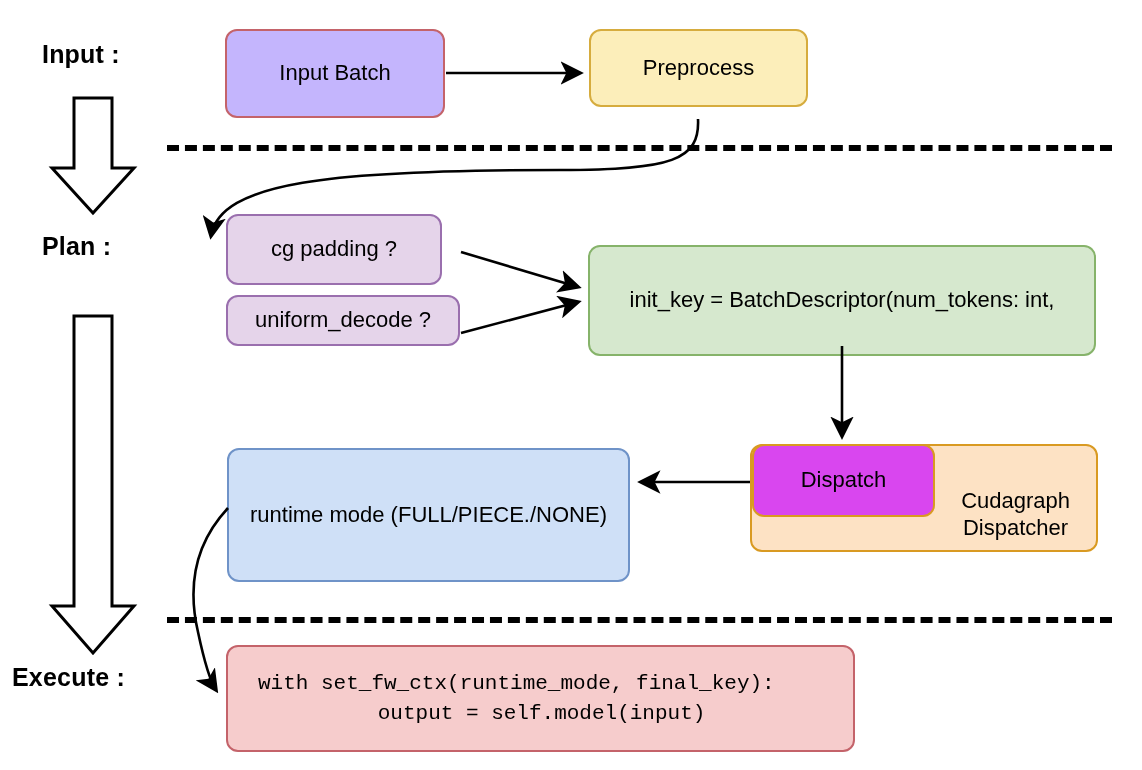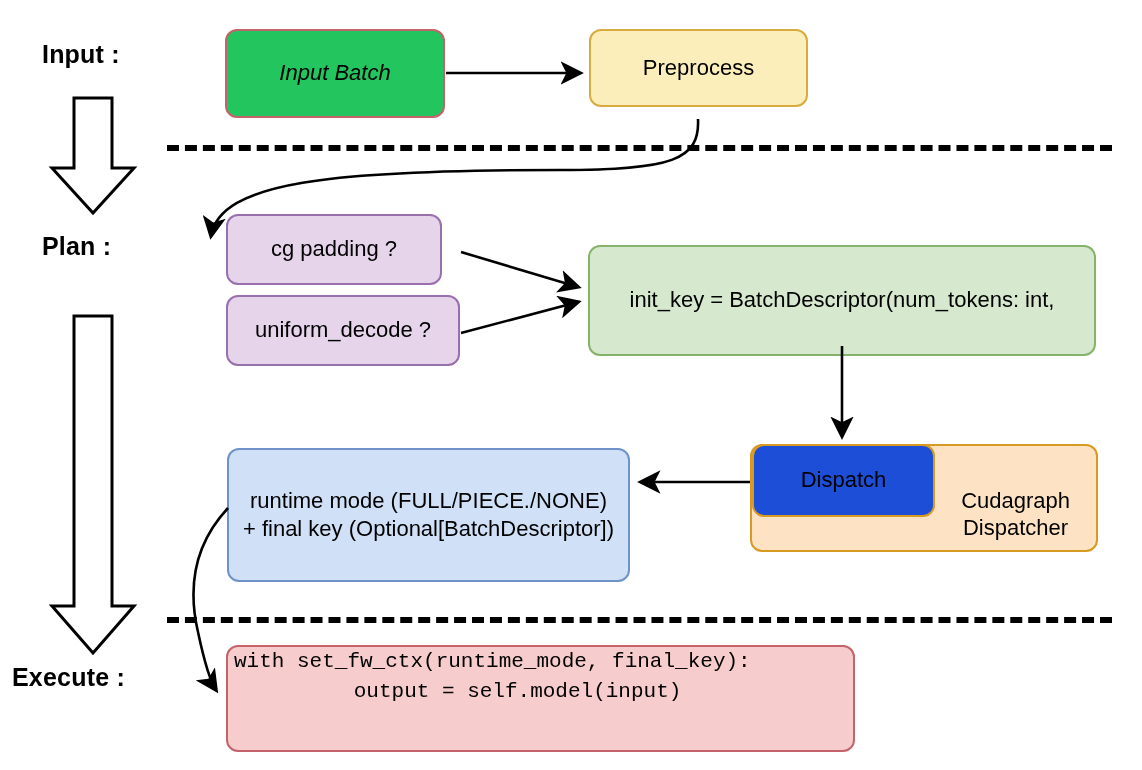--- a/index.html
+++ b/index.html
@@ -17,31 +17,31 @@
   
   .divider{position:absolute;height:0;border-top:6px dashed #000;}
 
   
   .node{position:absolute;box-sizing:border-box;display:flex;
         align-items:center;justify-content:center;text-align:center;
         border-radius:12px;border-width:2px;border-style:solid;
         font-size:22px;line-height:1.28;}
   .node-inner{padding:0 10px;}
 
-  .n-input-batch{background:#22c55e;border-color:#c4636a;font-style:italic;}
+  .n-input-batch{background:#c4b5fd;border-color:#c4636a;}
   .n-preprocess{background:#fceeba;border-color:#d6ac3e;}
   .n-purple{background:#e5d4ea;border-color:#9a6fae;}
   .n-green{background:#d6e8ce;border-color:#86b36a;}
   .n-blue{background:#cfe0f7;border-color:#6f93c8;}
   .n-orange-outer{background:#fde2c4;border-color:#d99a22;
                   align-items:center;justify-content:flex-end;}
-  .n-dispatch{background:#1d4ed8;border-color:#d99a22;}
+  .n-dispatch{background:#d946ef;border-color:#d99a22;}
   .n-code{background:#f6cccc;border-color:#c4636a;
           font-family:"Liberation Mono",monospace;font-size:21px;
-          align-items:flex-start;justify-content:flex-start;}
+          align-items:center;justify-content:flex-start;padding-left:24px;}
   .code-text{white-space:pre;padding-left:6px;line-height:1.42;}
 
   .orange-label{padding-right:26px;text-align:center;line-height:1.22;margin-top:34px;}
 
   
   #wires{position:absolute;left:0;top:0;width:1142px;height:770px;
          pointer-events:none;}
 </style>
 </head>
 <body>
@@ -67,21 +67,21 @@
   </div>
 
   <div class="node n-preprocess" style="left:589px;top:29px;width:219px;height:78px;">
     <span class="node-inner">Preprocess</span>
   </div>
 
   <div class="node n-purple" style="left:226px;top:214px;width:216px;height:71px;">
     <span class="node-inner">cg padding ?</span>
   </div>
 
-  <div class="node n-purple" style="left:226px;top:295px;width:234px;height:71px;align-items:center;">
+  <div class="node n-purple" style="left:226px;top:295px;width:234px;height:51px;align-items:center;">
     <span class="node-inner">uniform_decode ?</span>
   </div>
 
   <div class="node n-green" style="left:588px;top:245px;width:508px;height:111px;">
     <span class="node-inner">
       <span>init_key = BatchDescriptor(num_tokens: int,</span><br>
     </span>
   </div>
 
   <div class="node n-orange-outer" style="left:750px;top:444px;width:348px;height:108px;">
@@ -91,21 +91,20 @@
     </span>
   </div>
 
   <div class="node n-dispatch" style="left:752px;top:444px;width:183px;height:73px;">
     <span class="node-inner">Dispatch</span>
   </div>
 
   <div class="node n-blue" style="left:227px;top:448px;width:403px;height:134px;">
     <span class="node-inner">
       <span>runtime mode (FULL/PIECE./NONE)</span><br>
-      <span>+ final key (Optional[BatchDescriptor])</span>
     </span>
   </div>
 
   <div class="node n-code" style="left:226px;top:645px;width:629px;height:107px;">
     <span class="code-text"><span>with set_fw_ctx(runtime_mode, final_key):</span>
 <span>    output = self.model(input)</span></span>
   </div>
 
   <svg id="wires" viewBox="0 0 1142 770">
     <defs>

